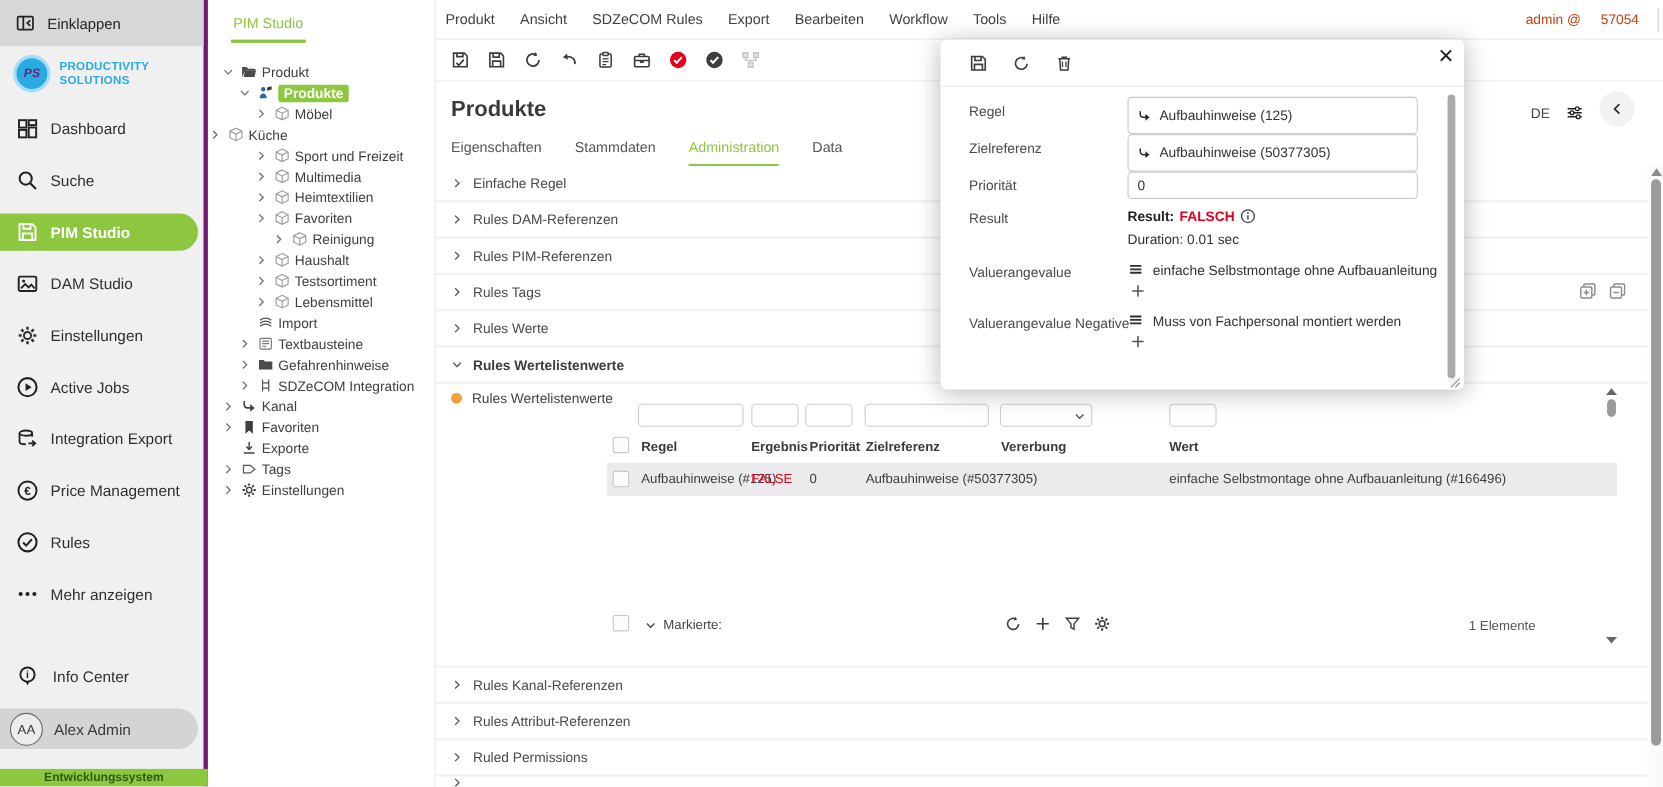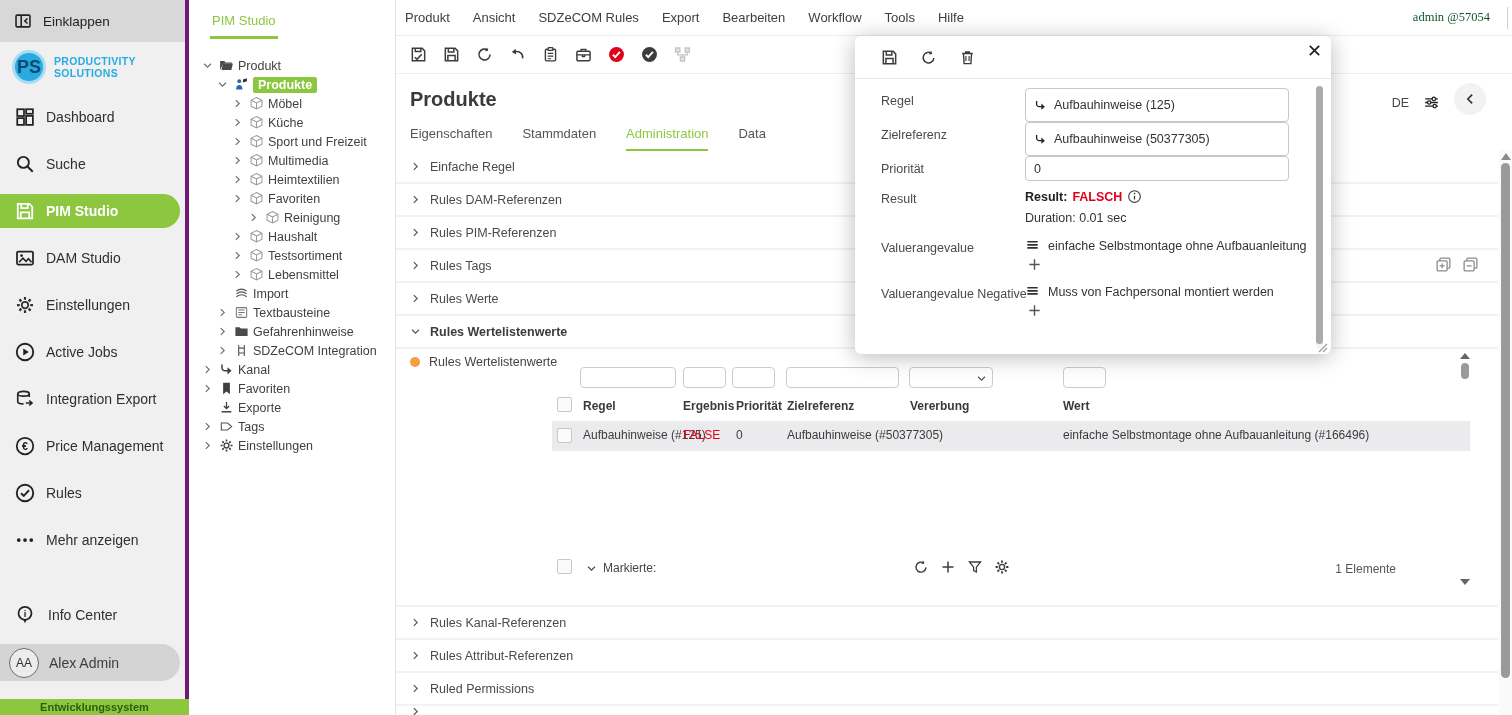--- a/index.html
+++ b/index.html
@@ -7,21 +7,21 @@
   body { font-family:"Liberation Sans", sans-serif; font-size:13px; color:#3c3c3c; background:#fff; position:relative; }
   .ic { display:inline-flex; width:16px; height:16px; flex:none; }
   .ic svg { width:100%; height:100%; display:block; }
 
   
   .sidebar { position:absolute; left:0; top:0; width:189px; height:715px; background:#f0f0f0; border-right:4px solid #701a75; }
   .collapse-bar { height:42px; background:#d8d8d8; display:flex; align-items:center; gap:11px; padding:0 14px; cursor:pointer; }
   .collapse-bar .ic { width:18px; height:18px; }
   .collapse-label { font-size:13.5px; color:#222; }
   .brand { position:absolute; top:50px; left:12px; display:flex; align-items:center; gap:8px; }
-  .badge { width:34px; height:34px; border-radius:50%; background:#29abe2; border:3px solid #a6dcf5; color:#0c4a6e; display:flex; align-items:center; justify-content:center; font-weight:bold; font-size:18px; }
+  .badge { width:34px; height:34px; border-radius:50%; background:#29abe2; border:3px solid #a6dcf5; color:#701a75; display:flex; align-items:center; justify-content:center; font-weight:bold; font-style:italic; font-size:11px; }
   .brand-text { color:#29abe2; font-weight:bold; font-size:10.5px; line-height:1.15; letter-spacing:.3px; }
   .nav { position:absolute; top:100px; left:0; width:189px; }
   .nav-item { display:flex; align-items:center; gap:11px; height:34px; margin-bottom:13px; padding:0 0 0 15px; cursor:pointer; color:#2f2f2f; font-size:14px; }
   .nav-item .ic { width:20px; height:20px; }
   .nav-item.active { background:#8dc63f; width:180px; border-radius:0 18px 18px 0; color:#fff; font-weight:bold; }
   .nav-item.active .ic { color:#fff; }
   .sb-bottom-item { position:absolute; left:0; display:flex; align-items:center; gap:13px; padding-left:15px; height:34px; font-size:14px; color:#2f2f2f; cursor:pointer; }
   .user-pill { position:absolute; top:644px; left:0; width:180px; height:37px; background:#d4d4d4; border-radius:0 19px 19px 0; display:flex; align-items:center; gap:10px; padding-left:9px; cursor:pointer; }
   .avatar { width:30px; height:30px; border-radius:50%; border:1.5px solid #6b6b6b; display:flex; align-items:center; justify-content:center; font-size:12px; color:#333; background:#ececec; }
   .env-bar { position:absolute; bottom:0; left:0; width:189px; height:16px; background:#8dc63f; display:flex; align-items:center; justify-content:center; font-size:11px; font-weight:bold; color:#2d5c0f; }
@@ -33,21 +33,21 @@
   .tnode { display:flex; align-items:center; gap:4px; height:19px; font-size:12.5px; color:#3f3f3f; cursor:pointer; white-space:nowrap; }
   .texp { width:13px; height:11px; display:inline-flex; color:#6e6e6e; flex:none; }
   .texp .ic, .texp svg { width:11px; height:11px; }
   .tnode .tico { width:15px; height:15px; }
   .tlabel.sel { background:#8dc63f; color:#fff; padding:1px 5px; border-radius:2px; font-weight:bold; }
 
   
   .main { position:absolute; left:396px; top:0; right:0; height:715px; background:#fff; }
   .menubar { height:36px; display:flex; align-items:center; gap:23px; padding-left:9px; border-bottom:1px solid #ececec; position:relative; }
   .menu-item { cursor:pointer; color:#3f3f3f; }
-  .menubar-right { position:absolute; right:22px; display:flex; font-size:12.5px; color:#14532d;font-family:Liberation Serif, serif; }
+  .menubar-right { position:absolute; right:22px; display:flex; gap:18px; font-size:12.5px; color:#c2410c; }
   .topline { position:absolute; right:4px; top:7px; height:22px; width:1px; background:#cfcfcf; }
   .toolbar { height:38px; display:flex; align-items:center; gap:9px; padding-left:10px; border-bottom:1px solid #f0f0f0; }
   .tbtn { background:none; border:none; width:24px; height:24px; display:flex; align-items:center; justify-content:center; cursor:pointer; color:#3c3c3c; padding:0; }
   .tbtn .ic { width:17px; height:17px; }
   .tbtn.red { color:#e2001a; } .tbtn.dark { color:#3c3c3c; } .tbtn.disabled { color:#c6c6c6; cursor:default; }
 
   .page-title { position:absolute; left:14px; top:88px; font-size:20px; font-weight:bold; color:#3a3a3a; }
   .hdr-right { position:absolute; right:26px; top:90px; display:flex; align-items:center; gap:14px; }
   .lang { font-size:12.5px; color:#444; }
   .hdr-right .ic { width:17px; height:17px; cursor:pointer; }
@@ -305,21 +305,21 @@
         <span class="ic tico">
           <svg viewBox="0 0 16 16" xmlns="http://www.w3.org/2000/svg">
             <g fill="none" stroke="#9a9a9a" stroke-width="1.1">
               <path d="M8 1.6l5.8 2.9v6.4L8 13.8 2.2 10.9V4.5z"></path>
               <path d="M2.2 4.5L8 7.4l5.8-2.9M8 7.4v6.4"></path>
             </g>
           </svg>
         </span>
         <span class="tlabel">Möbel</span>
       </div>
-      <div class="tnode" style="padding-left:42px">
+      <div class="tnode" style="">
         <span class="texp">
           <span class="ic">
             <svg viewBox="0 0 16 16" xmlns="http://www.w3.org/2000/svg">
               <path d="M5.5 3l5 5-5 5" fill="none" stroke="currentColor" stroke-width="1.7"></path>
             </svg>
           </span>
         </span>
         <span class="ic tico">
           <svg viewBox="0 0 16 16" xmlns="http://www.w3.org/2000/svg">
             <g fill="none" stroke="#9a9a9a" stroke-width="1.1">

